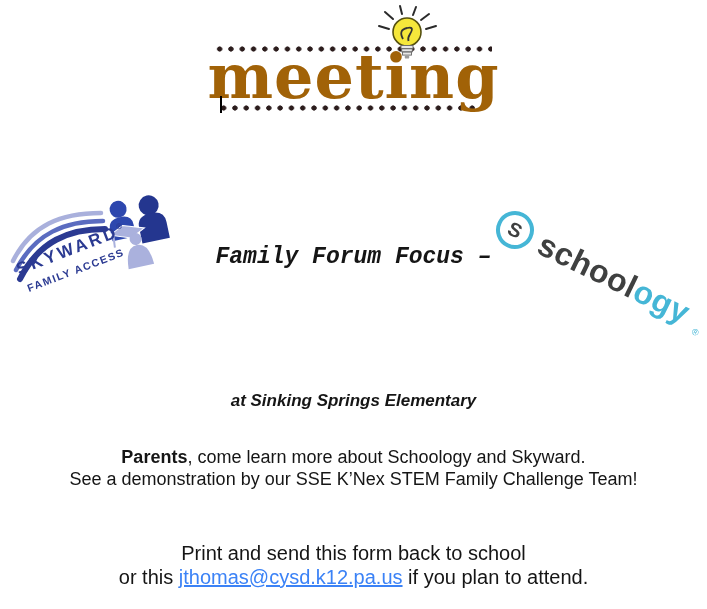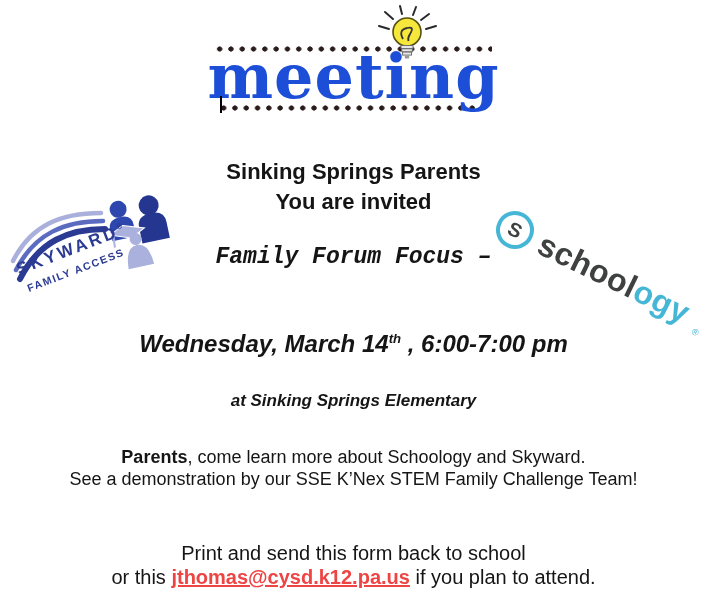--- a/index.html
+++ b/index.html
@@ -12,36 +12,36 @@
     position:absolute;height:8px;
     background-image:radial-gradient(circle,#2b1c1c 2.3px,rgba(0,0,0,0) 2.9px);
     background-size:11.3px 8px;background-repeat:repeat-x;background-position:left center;
     z-index:1;
   }
   .dots-top{left:214px;top:45px;width:278px;}
   .dots-bottom{left:218px;top:104px;width:264px;}
   .meeting-word{
     position:absolute;left:0;right:0;top:46px;text-align:center;
     font-family:"DejaVu Serif",serif;font-weight:bold;font-size:62px;line-height:62px;
-    letter-spacing:1px;color:#1d4ed8;z-index:2;
+    letter-spacing:1px;color:#a16207;z-index:2;
   }
   .bulb{position:absolute;left:372px;top:4px;z-index:3;}
   .text-cursor{position:absolute;left:220px;top:96px;width:2px;height:17px;background:#000;z-index:4;}
 
   
   .centerblock{position:absolute;left:0;right:0;text-align:center;}
   .invite{top:157px;font-size:22px;font-weight:bold;line-height:30px;}
   .forum{top:242px;font-size:23px;font-weight:bold;font-style:italic;line-height:30px;font-family:Liberation Mono, monospace;}
   .when{top:330px;font-size:24px;font-weight:bold;font-style:italic;}
   .when sup{font-size:0.55em;vertical-align:super;line-height:0;}
   .where{top:391px;font-size:17px;font-weight:bold;font-style:italic;}
   .details{top:446px;font-size:18px;line-height:22px;}
   .details .lead{font-weight:bold;}
   .footer{top:541px;font-size:20px;line-height:24px;}
-  .footer a{color:#ef4444;text-decoration:underline;font-weight:bold;}
+  .footer a{color:#3b82f6;text-decoration:underline;}
 
   
   .skyward{position:absolute;left:5px;top:193px;width:185px;height:124px;z-index:5;}
 
   
   .schoology{
     position:absolute;left:496px;top:204px;width:240px;height:52px;
     display:flex;align-items:center;gap:9px;
     transform:rotate(26deg);transform-origin:19px 26px;z-index:5;
   }
@@ -76,24 +76,20 @@
     <circle cx="35" cy="28" r="14" fill="#f5e73b" stroke="#55500f" stroke-width="1.6"></circle>
     <path d="M31,35 q-5,-9 4,-11 q8,-2 3,6 q-2.5,4 -1.5,7" fill="none" stroke="#333" stroke-width="1.8"></path>
     <rect x="29" y="41.5" width="12" height="3" fill="#e6e6e6" stroke="#666" stroke-width="0.9"></rect>
     <rect x="29.7" y="44.8" width="10.6" height="3" fill="#e6e6e6" stroke="#666" stroke-width="0.9"></rect>
     <rect x="30.5" y="48.1" width="9" height="3" fill="#e6e6e6" stroke="#666" stroke-width="0.9"></rect>
     <rect x="32.8" y="51.4" width="4.4" height="3.2" rx="1.2" fill="#9a9a9a"></rect>
   </svg>
 
   <div class="text-cursor"></div>
 
-  <div class="centerblock invite">
-    <div>Sinking Springs Parents</div>
-    <div>You are invited</div>
-  </div>
 
   <svg class="skyward" viewBox="0 0 185 124">
     <g fill="none" stroke-linecap="round">
       <path d="M8,68 C26,32 56,20 96,20" stroke="#a9b0dc" stroke-width="4.5"></path>
       <path d="M11,77 C30,40 60,28 98,28" stroke="#5b6cc0" stroke-width="4.5"></path>
       <path d="M15,86 C34,48 64,36 100,36" stroke="#2b3a92" stroke-width="6"></path>
     </g>
     <g>
       <g transform="rotate(-12 116 30)" fill="#2d47ae">
         <circle cx="116" cy="16" r="8.5"></circle>
@@ -117,23 +113,20 @@
   <div class="schoology">
     <div class="s-circle">S</div>
     <div class="word"><span class="dark">school</span><span class="cyan">ogy</span></div>
     <span class="reg">®</span>
   </div>
 
   <div class="centerblock forum">
     <div>Family Forum Focus –</div>
   </div>
 
-  <div class="centerblock when">
-    <span>Wednesday, March 14</span><sup>th</sup><span> , 6:00-7:00 pm</span>
-  </div>
 
   <div class="centerblock where">at Sinking Springs Elementary</div>
 
   <div class="centerblock details">
     <div><span class="lead">Parents</span><span>, come learn more about Schoology and Skyward.</span></div>
     <div>See a demonstration by our SSE K’Nex STEM Family Challenge Team!</div>
   </div>
 
   <div class="centerblock footer">
     <div>Print and send this form back to school</div>

